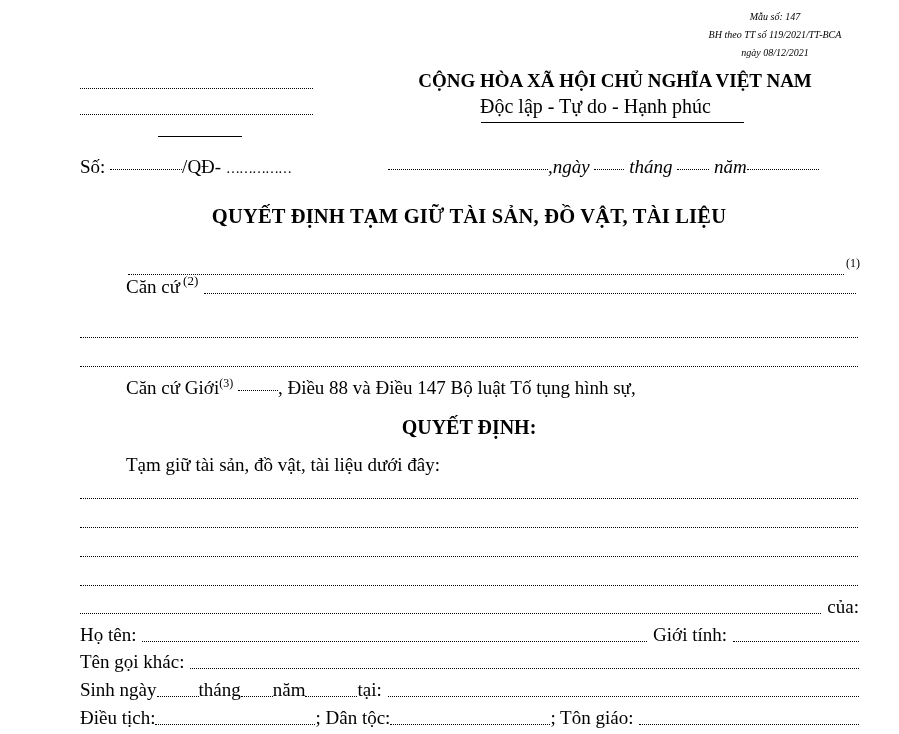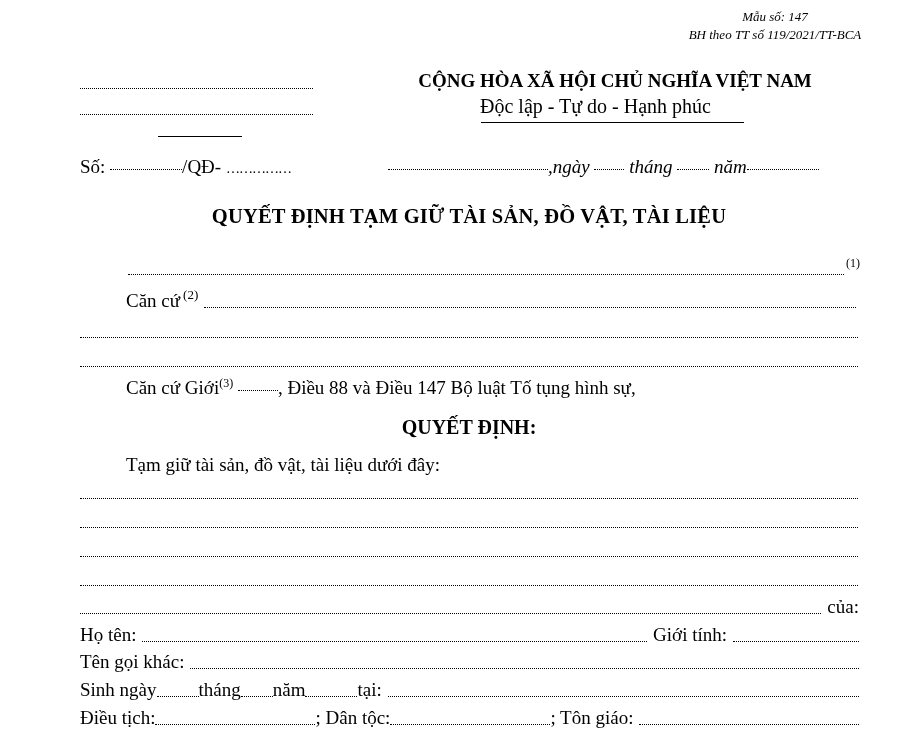--- a/index.html
+++ b/index.html
@@ -23,21 +23,21 @@
     }
     .dots-inline {
       display: inline-block;
       border-bottom: 1px dotted #000;
       height: 0;
       vertical-align: baseline;
       margin-bottom: 3px;
     }
     .form-code {
       font-style: italic;
-      font-size: 13px;
+      font-size: 10px;
       text-align: center;
       line-height: 18px;
     }
     .nation {
       font-weight: bold;
       font-size: 19px;
       text-align: center;
     }
     .motto {
       font-weight: normal;
@@ -75,20 +75,21 @@
       margin: 0 2px 4px 2px;
       height: 0;
     }
   </style>
 </head>
 <body>
 
 <div class="abs form-code" style="left:660px; top:8px; width:230px;">
   <div>Mẫu số: 147</div>
   <div>BH theo TT số 119/2021/TT-BCA</div>
+  <div>ngày 08/12/2021</div>
 </div>
 
 <div class="dots" style="left:80px; top:88px; width:233px;"></div>
 <div class="dots" style="left:80px; top:114px; width:233px;"></div>
 <div class="solid-line" style="left:158px; top:136px; width:84px;"></div>
 
 <div class="abs nation" style="left:380px; top:70px; width:470px;">CỘNG HÒA XÃ HỘI CHỦ NGHĨA VIỆT NAM</div>
 <div class="abs motto" style="left:480px; top:95px;">Độc lập - Tự do - Hạnh phúc</div>
 <div class="motto-underline" style="left:481px; top:122px; width:263px;"></div>
 
@@ -106,21 +107,21 @@
   <span class="italic">năm</span><span class="dots-inline" style="width:72px;"></span>
 </div>
 
 <div class="abs title" style="left:0; top:205px; width:938px;">QUYẾT ĐỊNH TẠM GIỮ TÀI SẢN, ĐỒ VẬT, TÀI LIỆU</div>
 
 <div class="line-row" style="left:126px; top:264px; width:734px;">
   <span class="fill"></span>
   <span style="font-size:12px; position:relative; top:-8px;">(1)</span>
 </div>
 
-<div class="line-row" style="left:126px; top:290px; width:732px;">
+<div class="line-row" style="left:126px; top:276px; width:732px;">
   <span>Căn cứ</span>
   <span style="font-size:13px; position:relative; top:-9px; margin-left:3px;">(2)</span>
   <span class="fill" style="margin-left:6px;"></span>
 </div>
 <div class="dots" style="left:80px; top:337px; width:778px;"></div>
 <div class="dots" style="left:80px; top:366px; width:778px;"></div>
 
 <div class="abs body-text" style="left:126px; top:377px;">
   <span>Căn cứ Giới</span><span class="sup">(3)</span>
   <span class="dots-inline" style="width:40px;"></span><span>, Điều 88 và Điều 147 Bộ luật Tố tụng hình sự,</span>

